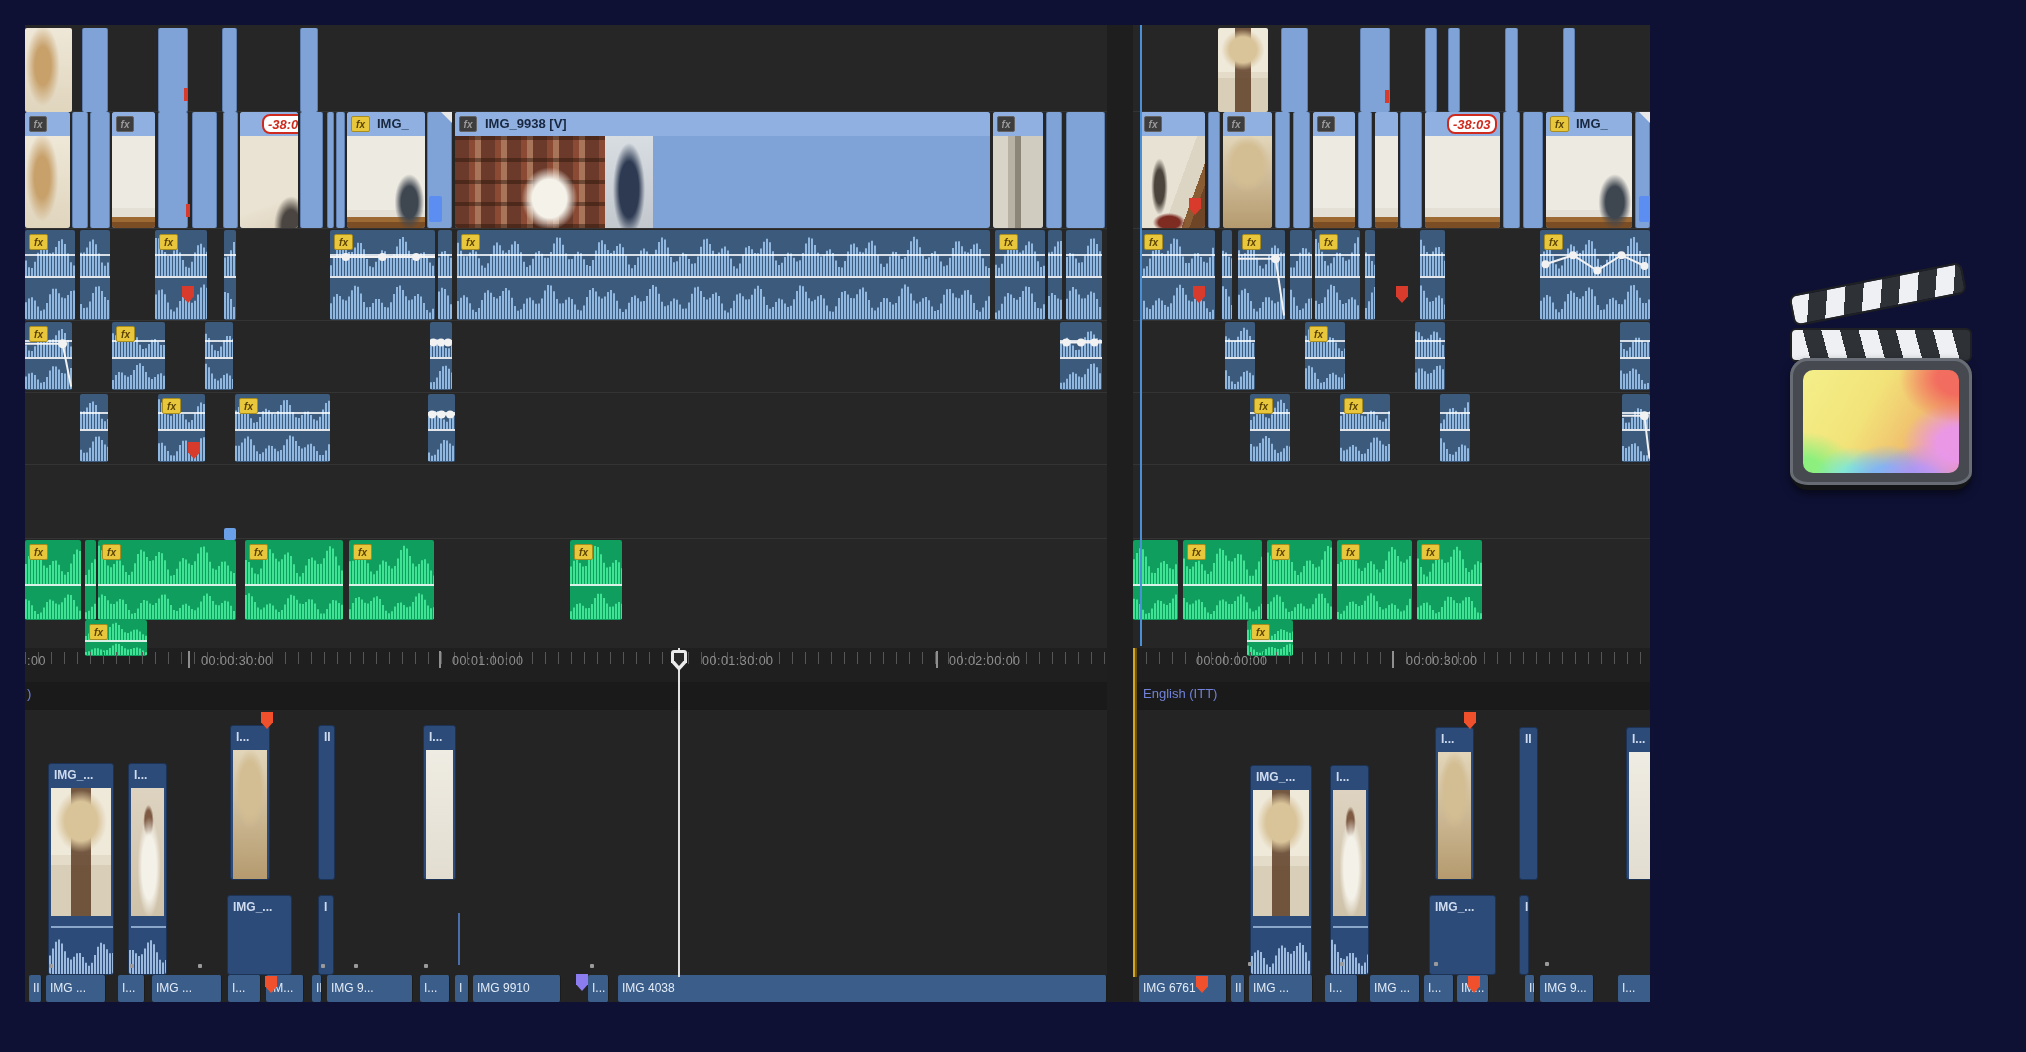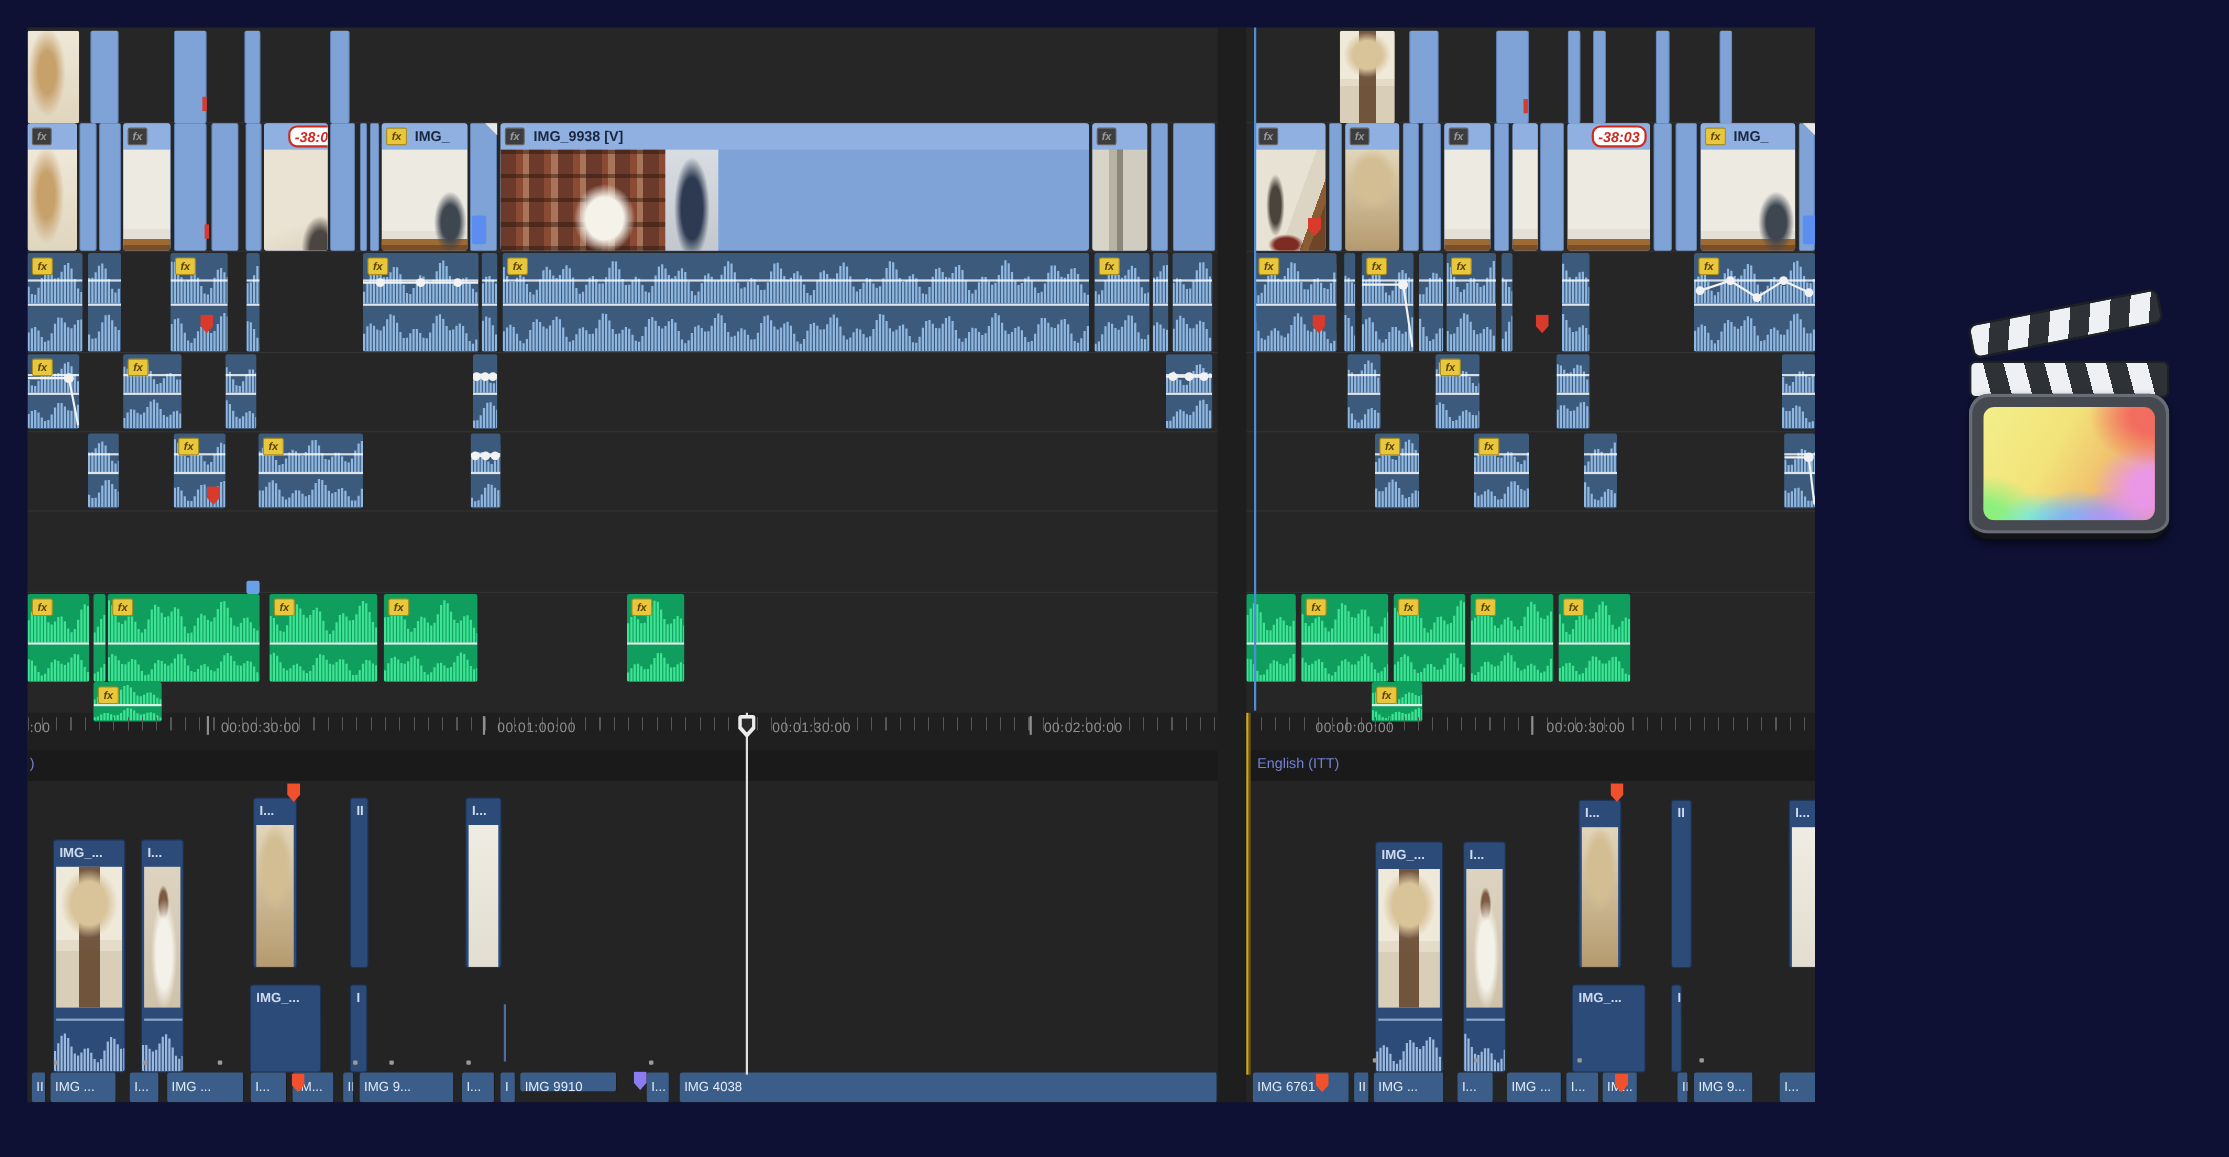--- a/index.html
+++ b/index.html
@@ -922,21 +922,21 @@
       </div>
       <div class="seg" style="left: 302px; top: 950px; width: 86px; height: 27px;">
         <div class="lbl">IMG 9...</div>
       </div>
       <div class="seg" style="left: 395px; top: 950px; width: 30px; height: 27px;">
         <div class="lbl">I...</div>
       </div>
       <div class="seg" style="left: 430px; top: 950px; width: 14px; height: 27px;">
         <div class="lbl">I</div>
       </div>
-      <div class="seg" style="left: 448px; top: 950px; width: 88px; height: 17px;">
+      <div class="seg" style="left: 448px; top: 950px; width: 88px; height: 27px;">
         <div class="lbl">IMG 9910</div>
       </div>
       <div class="seg" style="left: 563px; top: 950px; width: 21px; height: 27px;">
         <div class="lbl">I...</div>
       </div>
       <div class="seg" style="left: 593px; top: 950px; width: 489px; height: 27px;">
         <div class="lbl">IMG 4038</div>
       </div>
       <div class="seg" style="left: 1114px; top: 950px; width: 88px; height: 27px;">
         <div class="lbl">IMG 6761</div>

